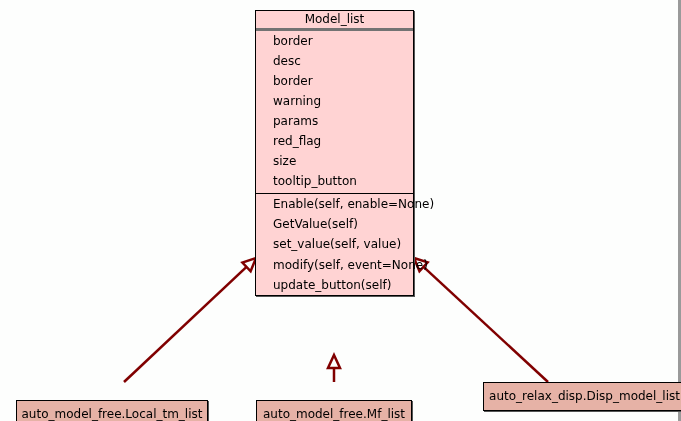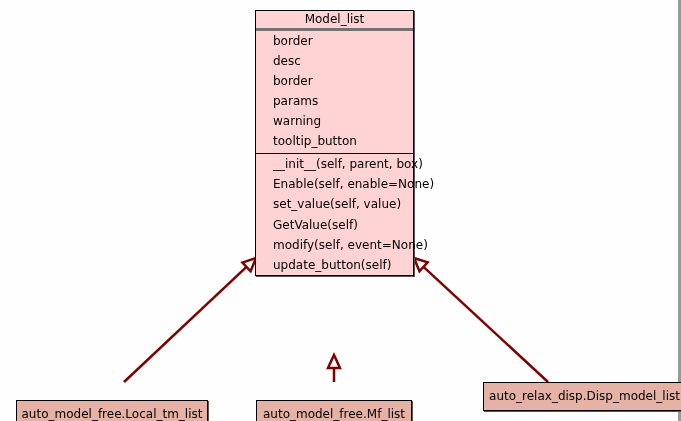--- a/index.html
+++ b/index.html
@@ -61,29 +61,30 @@
       <polygon points="414,258 427.61665511540417,262.4256867792625 419.4663804526039,271.2332416568047" fill="#fdfefd" stroke="#800000" stroke-width="2.5"></polygon>
     </g>
 </svg>
 
 <div class="class-box main">
   <div class="title">Model_list</div>
   <div class="attrs">
     <div class="row">border</div>
     <div class="row">desc</div>
     <div class="row">border</div>
+    <div class="row">warning</div>
     <div class="row">params</div>
-    <div class="row">warning</div>
+    <div class="row">red_flag</div>
+    <div class="row">size</div>
     <div class="row">tooltip_button</div>
   </div>
   <div class="methods">
-    <div class="row">__init__(self, parent, box)</div>
     <div class="row">Enable(self, enable=None)</div>
+    <div class="row">GetValue(self)</div>
     <div class="row">set_value(self, value)</div>
-    <div class="row">GetValue(self)</div>
     <div class="row">modify(self, event=None)</div>
     <div class="row">update_button(self)</div>
   </div>
 </div>
 
 <div class="sub sub1">auto_model_free.Local_tm_list</div>
 <div class="sub sub2">auto_model_free.Mf_list</div>
 <div class="sub sub3">auto_relax_disp.Disp_model_list</div>
 
 </body></html>

